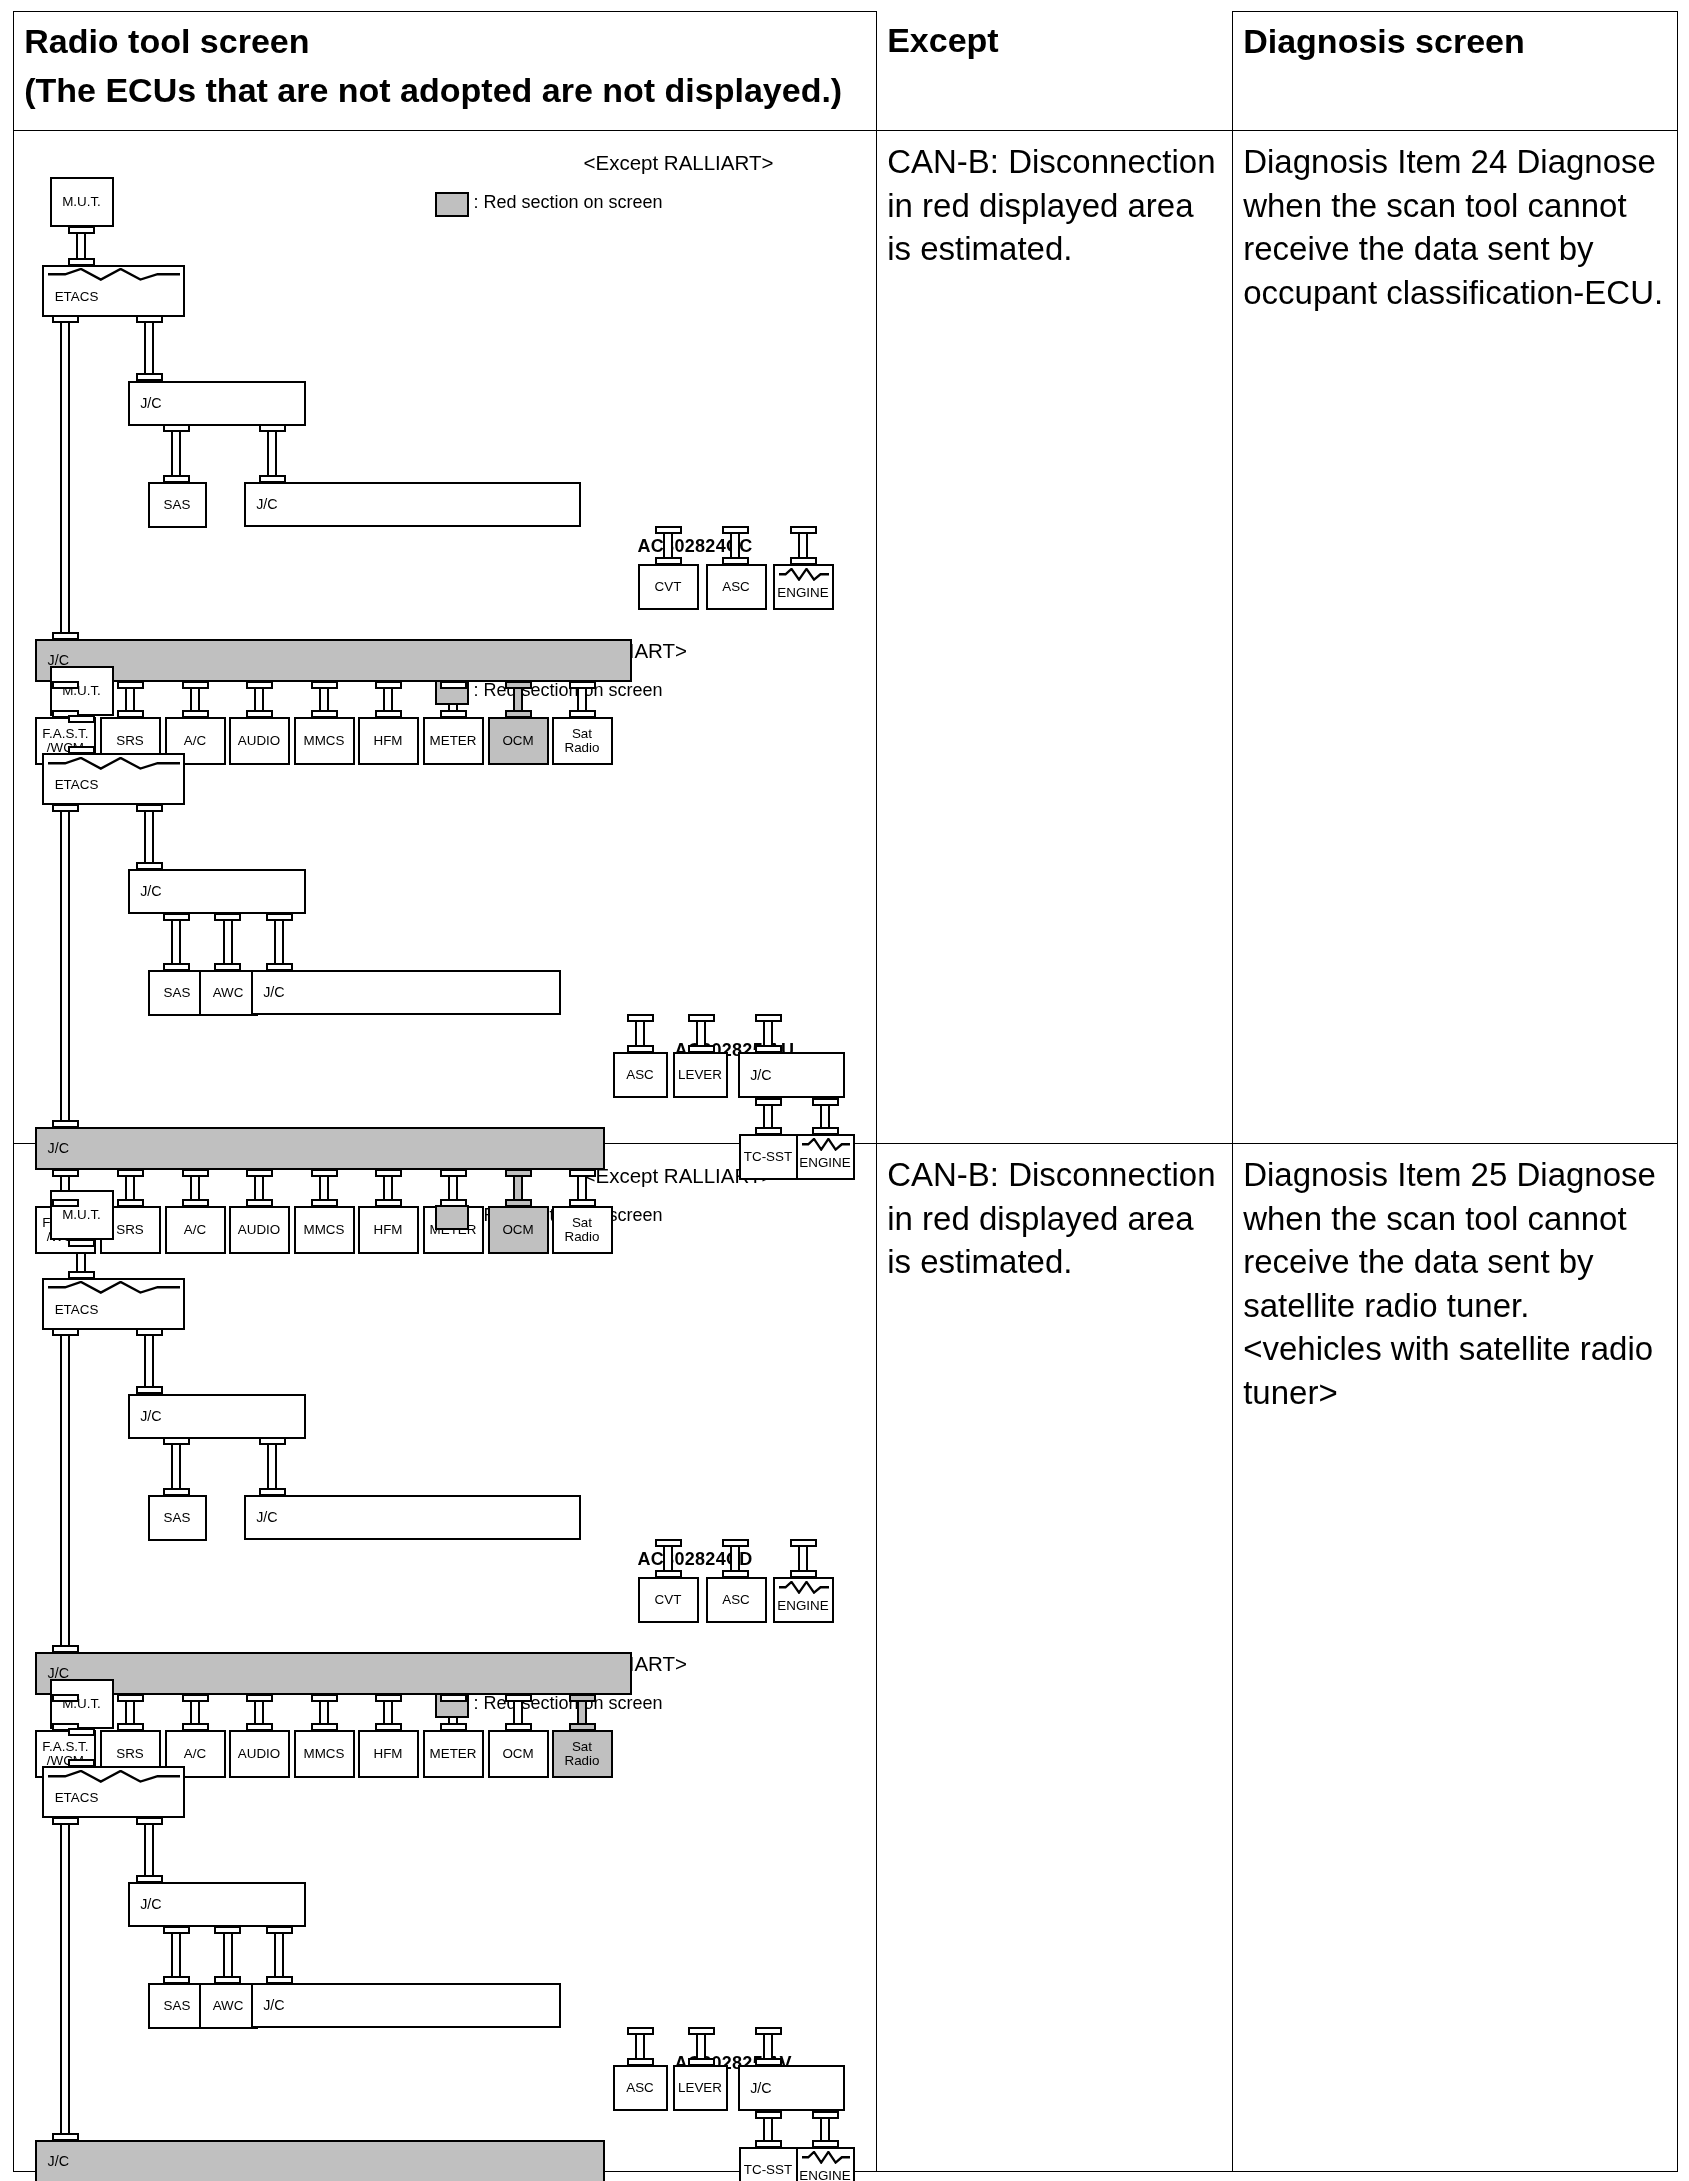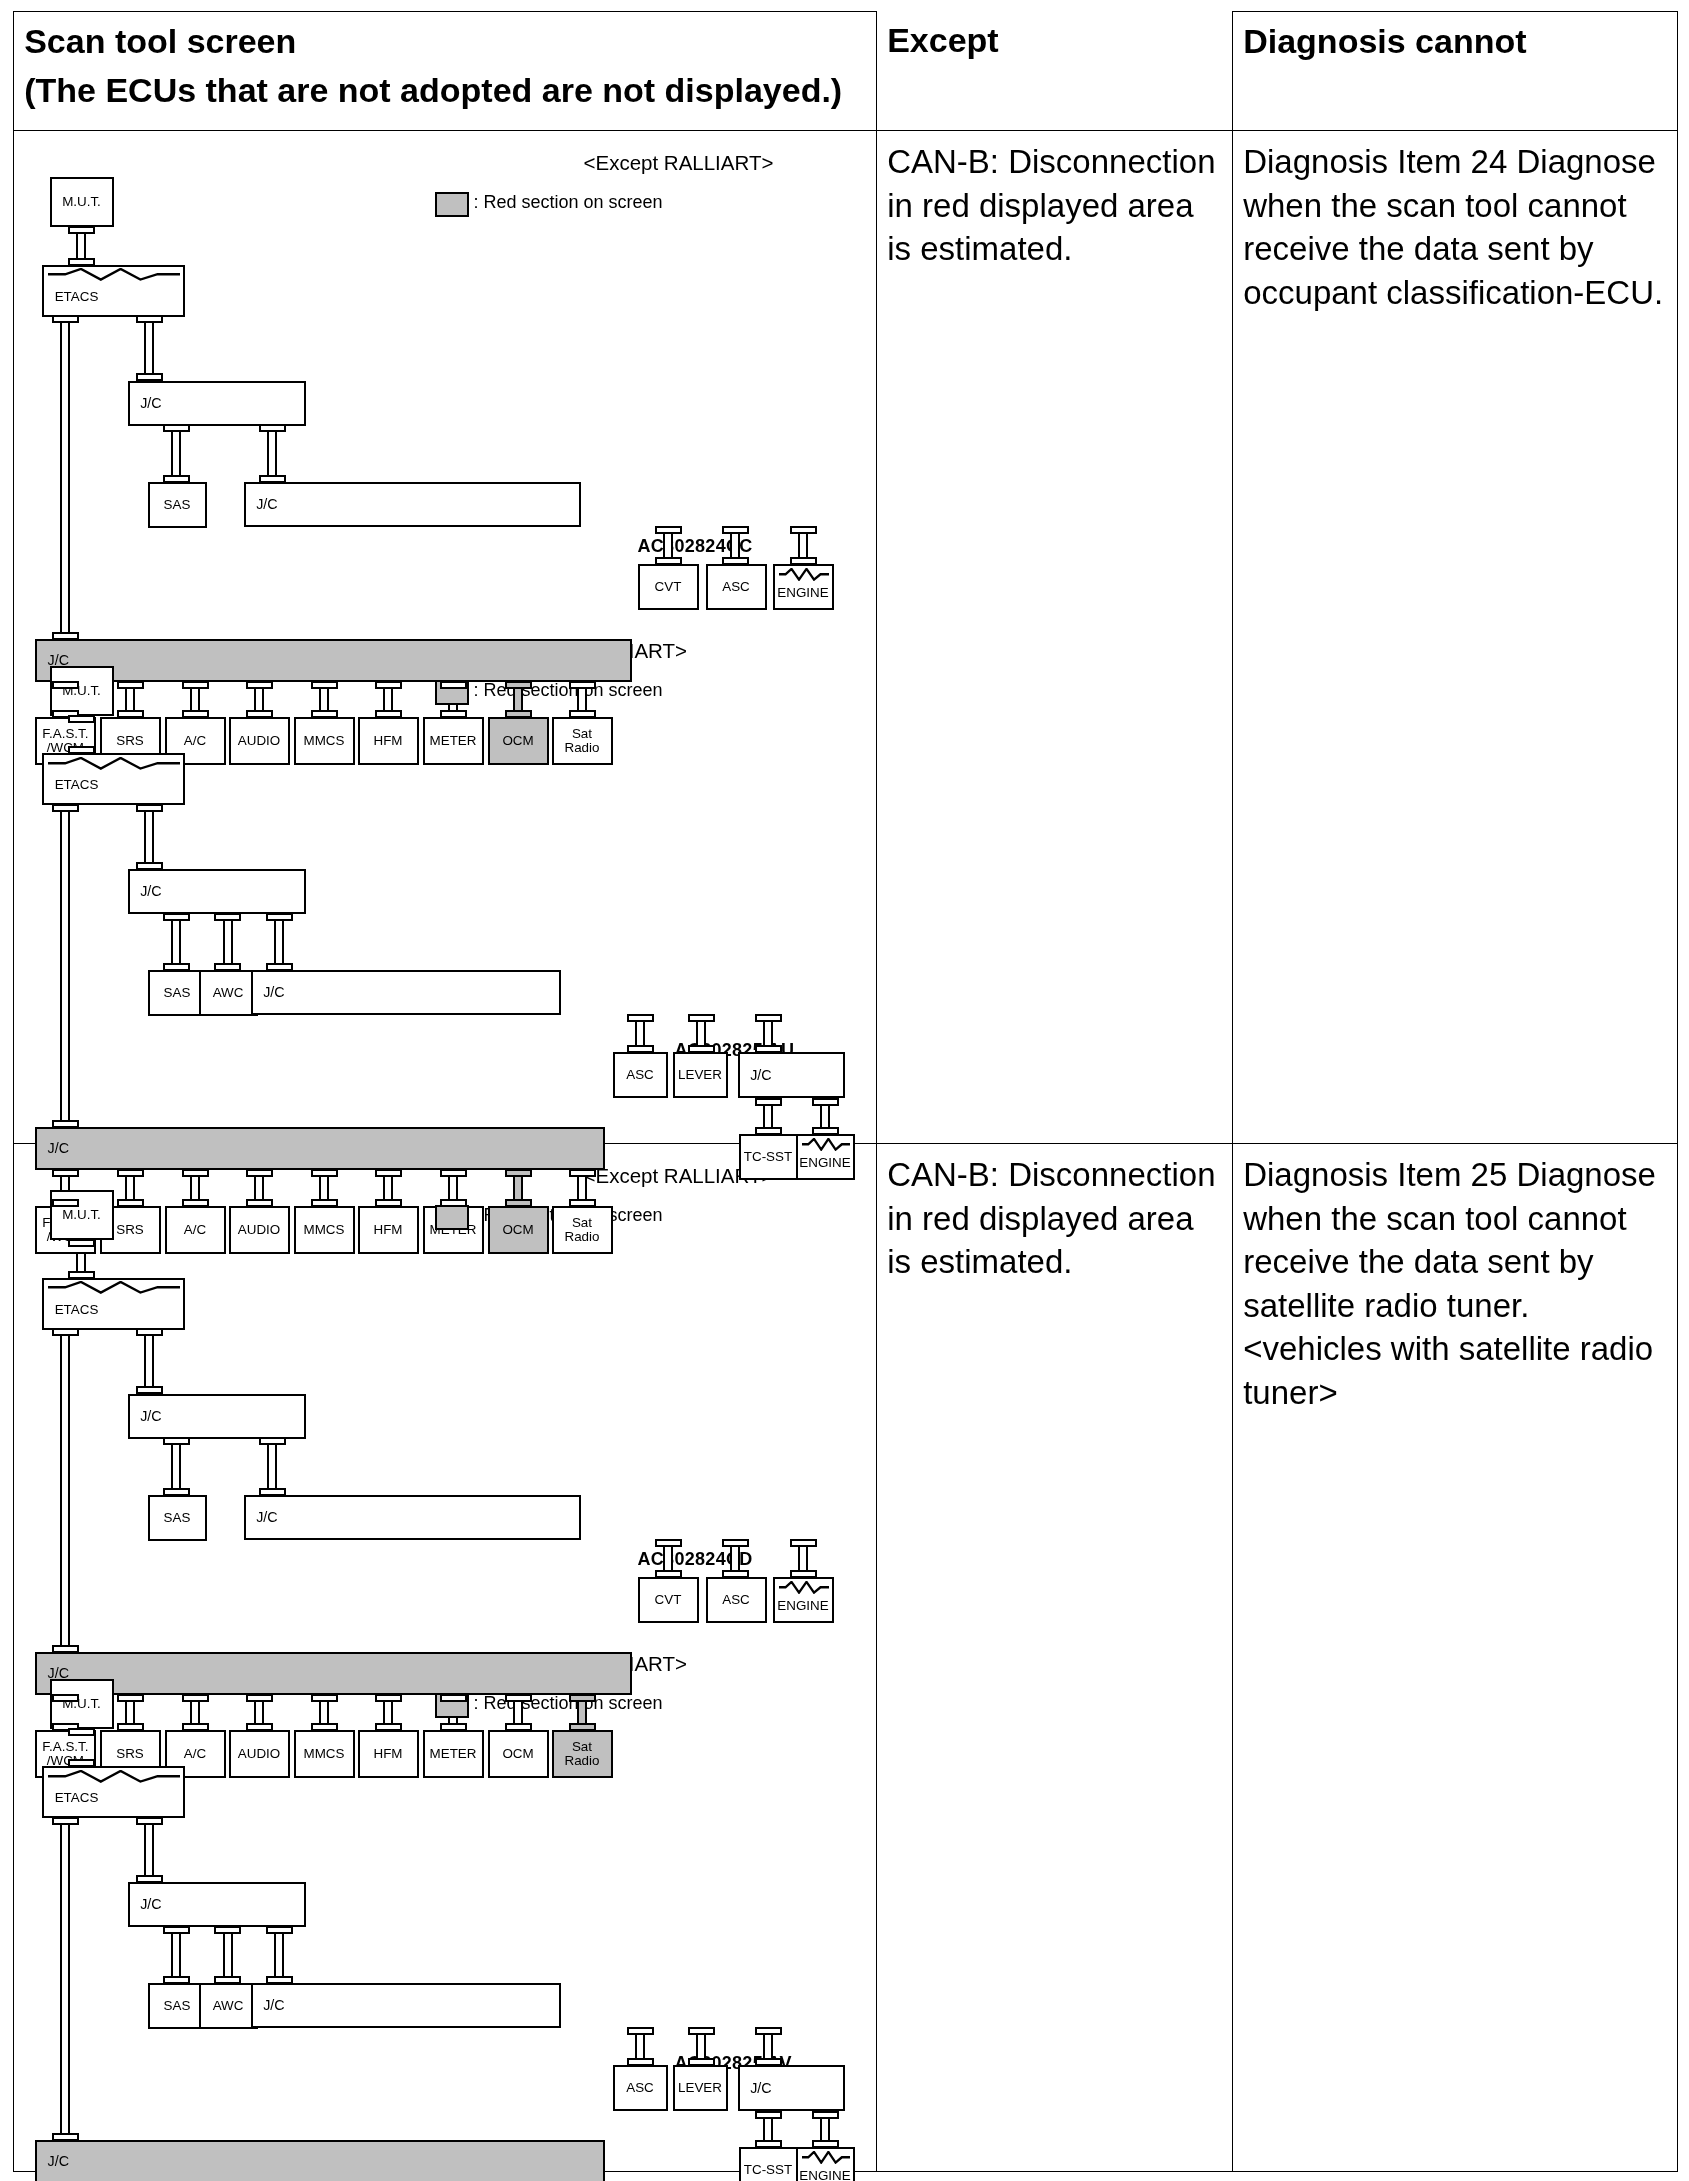--- a/index.html
+++ b/index.html
@@ -45,28 +45,28 @@
 <div class="page">
 <table class="main">
   <colgroup>
         <col class="c-scan">
         <col class="c-comment">
         <col class="c-diag">
       </colgroup>
   <tbody>
     <tr>
       <td style="border-bottom:none;">
-        <div class="hdr-txt">Scan tool screen</div>
+        <div class="hdr-txt">Radio tool screen</div>
         <div class="hdr-sub">(The ECUs that are not adopted are not displayed.)</div>
       </td>
       <td style="border-top:none;">
         <div class="hdr-txt">Except</div>
       </td>
       <td>
-        <div class="hdr-txt">Diagnosis cannot</div>
+        <div class="hdr-txt">Diagnosis screen</div>
       </td>
     </tr>
 
     <tr>
       <td>
         <div class="canvas" id="cv-r1" style="height:953px;">
               <div class="variant" style="left: 570px; top: 19.6px;">&lt;Except RALLIART&gt;</div>
               <div class="legend-sw" style="left: 421px; top: 61px;"></div>
               <div class="legend-tx" style="left: 460px; top: 61px;">: Red section on screen</div>
               <div class="node" style="left: 36px; top: 46px; width: 64px; height: 50px;">

